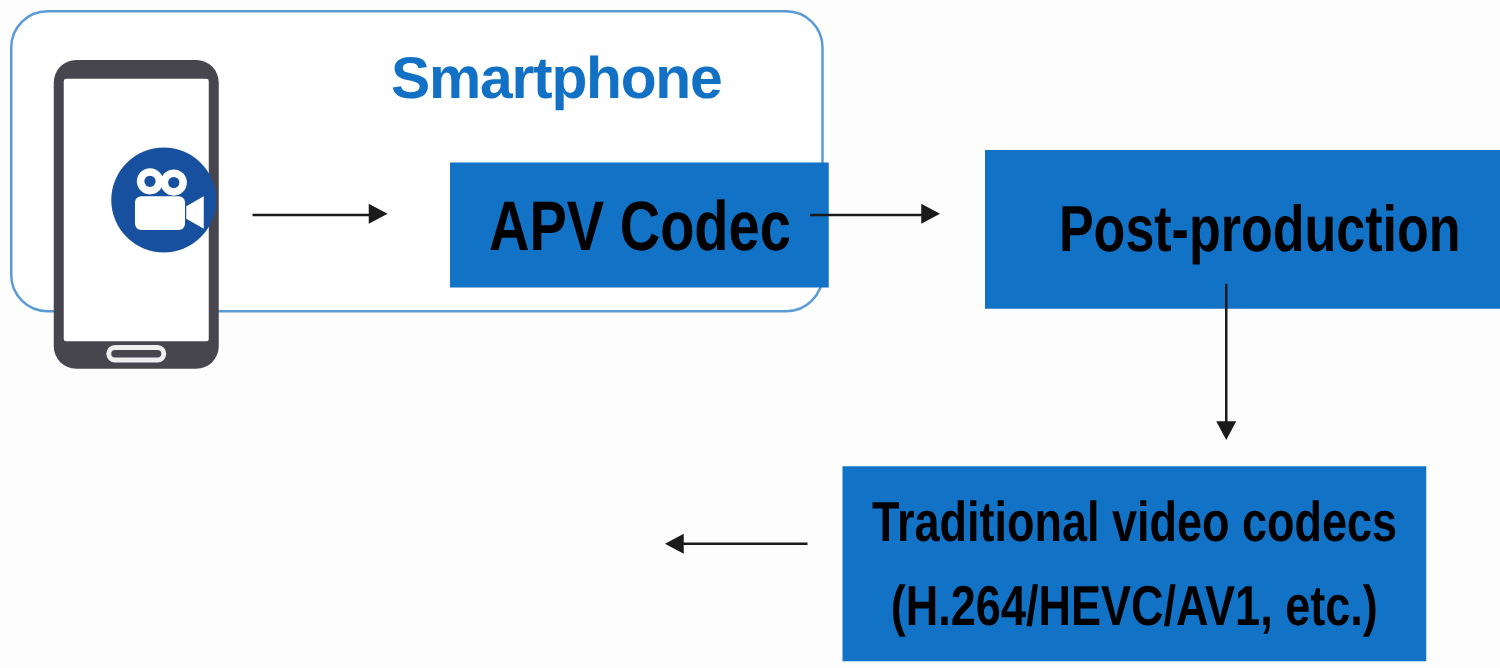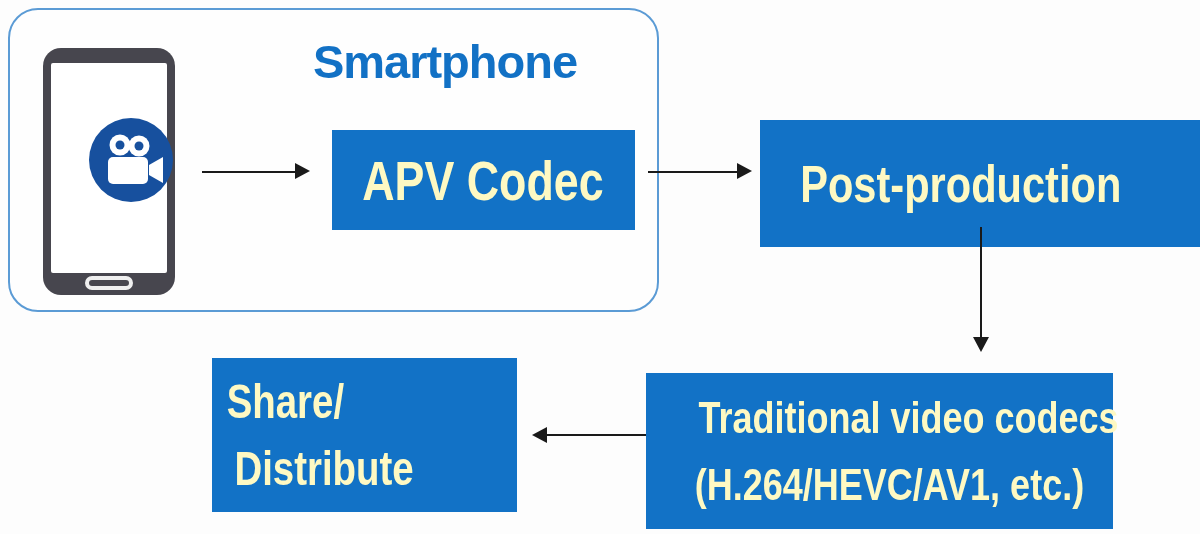--- a/index.html
+++ b/index.html
@@ -18,21 +18,21 @@
     height: 534px;
     background: #fdfdfd;
     font-family: "Liberation Sans", sans-serif;
     overflow: hidden;
   }
 
   
   .group {
     position: absolute;
     left: 8px; top: 8px;
-    width: 651px; height: 304px;
+    width: 651px; height: 242px;
     border: 2px solid var(--group-border);
     border-radius: 30px;
     background: #fefefe;
   }
   .group-title {
     position: absolute;
     left: 250px; top: 24px;
     width: 370px;
     text-align: center;
     font-size: 47px;
@@ -75,27 +75,28 @@
     border-radius: 50%;
     background: var(--camera-circle);
   }
   .cam svg { display: block; width: 84px; height: 84px; }
   .cam .dot { fill: var(--camera-circle); }
 
   
   .node {
     position: absolute;
     background: var(--node-fill);
-    color: #fef9c3;
+    color: #000000;
     display: flex;
     flex-direction: column;
-    align-items: flex-start;
+    align-items: center;
     justify-content: center;
     font-weight: 700;
     text-align: center;
+    margin-left: 28px;
   }
   .nl {
     display: block;
     white-space: nowrap;
     transform: scaleX(0.8);
     transform-origin: 50% 50%;
   }
   .node-apv   { left: 322px; top: 120px; width: 303px; height: 100px; font-size: 56px; }
   .node-post  { left: 760px; top: 120px; width: 440px; height: 127px;  font-size: 52px; }
   .node-trad  { left: 646px; top: 373px; width: 467px; height: 156px; font-size: 45px; line-height: 1.5; }
@@ -154,24 +155,20 @@
 
   <div class="node node-post">
     <span class="nl">Post-production</span>
   </div>
 
   <div class="node node-trad">
     <span class="nl">Traditional video codecs</span>
     <span class="nl">(H.264/HEVC/AV1, etc.)</span>
   </div>
 
-  <div class="node node-share">
-    <span class="nl">Share/</span>
-    <span class="nl">Distribute</span>
-  </div>
 
   <div>
     <div class="hline" style="left:202px; top:171px; width:95px;"></div>
     <div class="head-right" style="left:295px; top:163px;"></div>
   </div>
 
   <div>
     <div class="hline" style="left:648px; top:171px; width:91px;"></div>
     <div class="head-right" style="left:737px; top:163px;"></div>
   </div>

